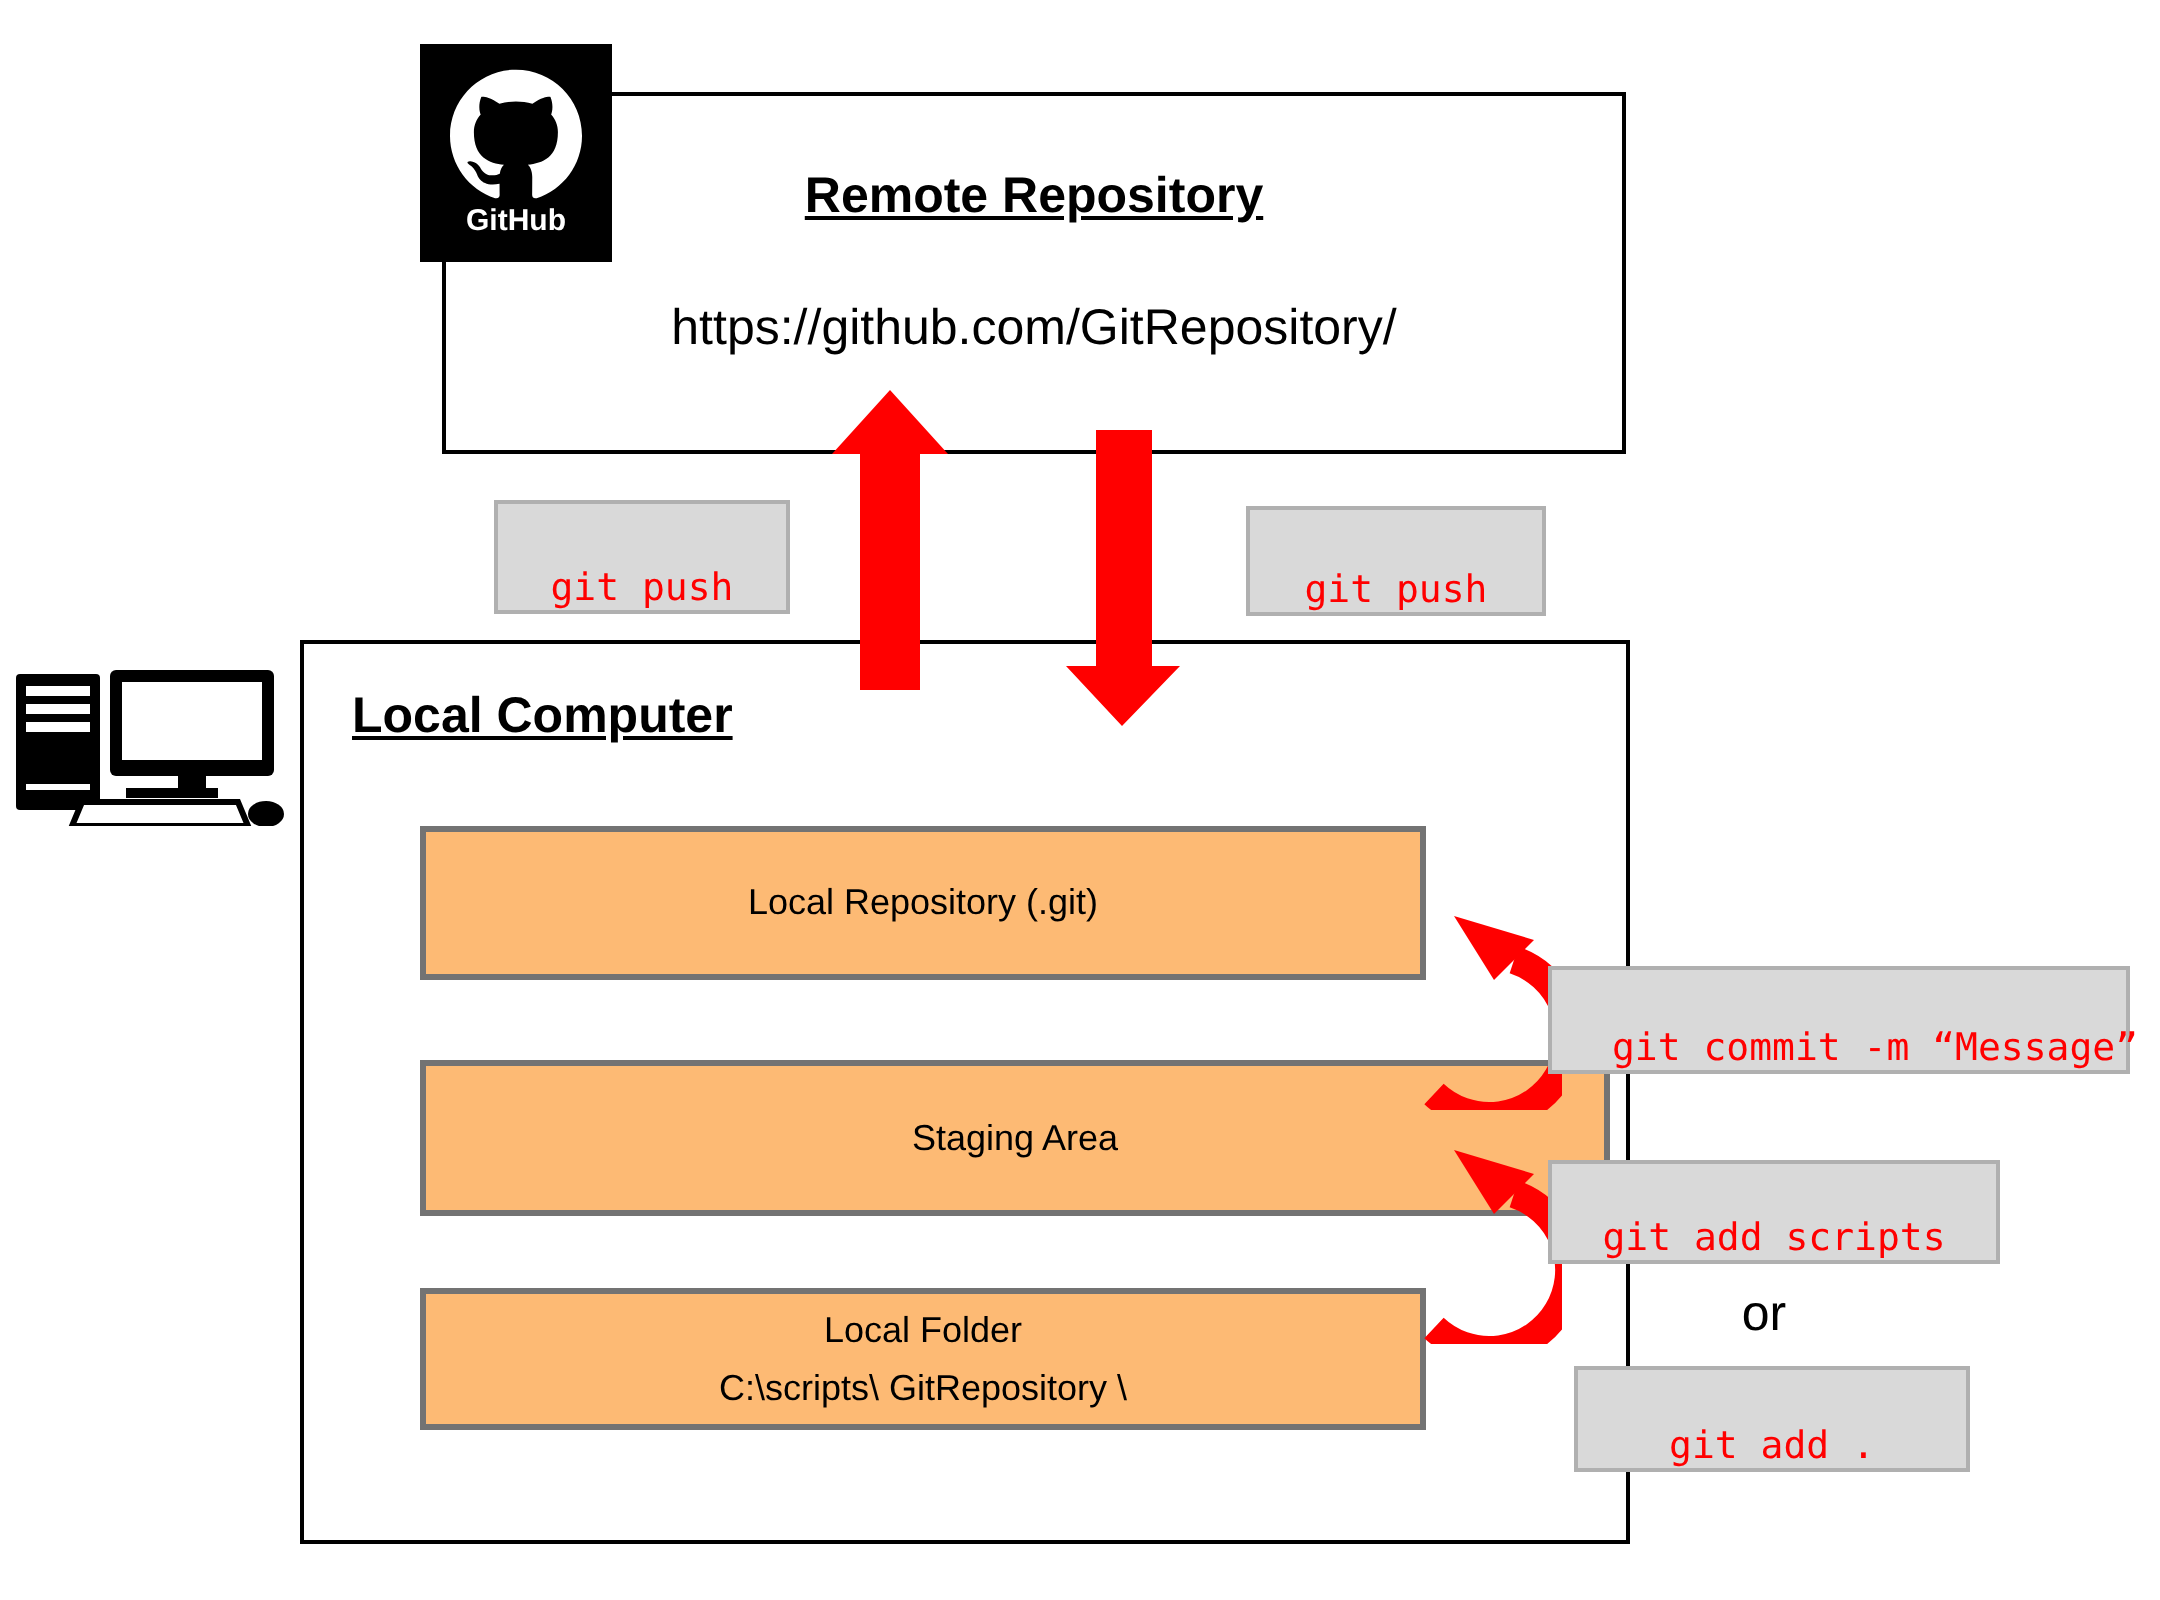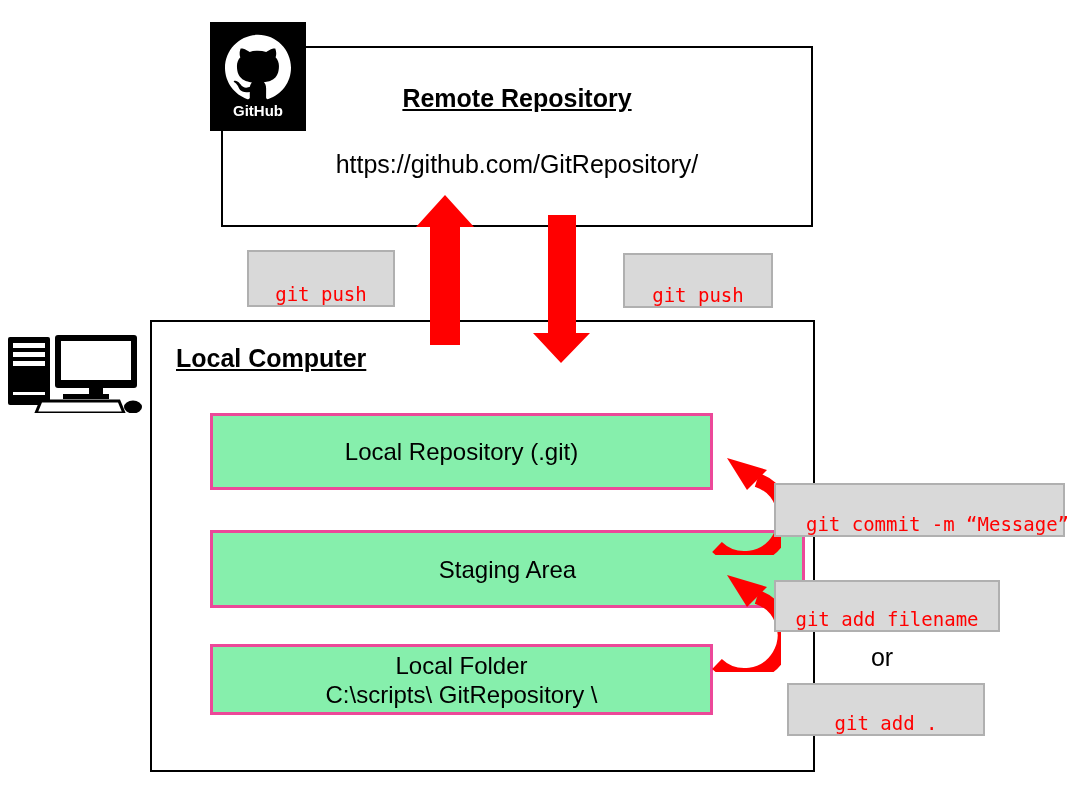--- a/index.html
+++ b/index.html
@@ -9,23 +9,23 @@
   }
   
   .outer-box{position:absolute;border:2px solid #000;background:#fff;box-sizing:border-box;}
   .remote-box{left:221px;top:46px;width:592px;height:181px;text-align:center;}
   .remote-title{display:inline-block;margin-top:36px;font-size:25px;font-weight:bold;
     text-decoration:underline;line-height:28px;}
   .remote-url{margin-top:38px;font-size:25px;line-height:28px;}
   .local-box{left:150px;top:320px;width:665px;height:452px;}
   .local-title{position:absolute;left:24px;top:22px;font-size:25px;font-weight:bold;
     text-decoration:underline;line-height:28px;}
-  .inner-box{position:absolute;border:3px solid #ec4899;background:#86efac;box-sizing:border-box;
+  .inner-box{position:absolute;border:3px solid #737373;background:#fdba74;box-sizing:border-box;
     display:flex;flex-direction:column;align-items:center;justify-content:center;
-    font-size:24px;line-height:29px;text-align:center;z-index:2;}
+    font-size:18px;line-height:29px;text-align:center;z-index:2;}
   .box-repo{left:210px;top:413px;width:503px;height:77px;}
   .box-staging{left:210px;top:530px;width:595px;height:78px;}
   .box-folder{left:210px;top:644px;width:503px;height:71px;}
   
   .gh-logo{position:absolute;left:210px;top:22px;width:96px;height:109px;background:#000;
     z-index:3;display:flex;flex-direction:column;align-items:center;}
   .gh-logo svg{margin-top:12px;}
   .gh-label{color:#fff;font-weight:bold;font-size:15px;margin-top:2px;}
   
   .cmd{position:absolute;background:#d9d9d9;border:2px solid #b0b0b0;box-sizing:border-box;
@@ -115,21 +115,21 @@
   </svg>
   <svg class="arrow arc-2" width="76" height="100" viewBox="0 0 76 100">
     <path d="M 12 92 A 40 40 0 1 0 52 25" stroke="#ff0000" stroke-width="14" fill="none"></path>
     <polygon points="22,3 62,15 42,35" fill="#ff0000"></polygon>
   </svg>
 
   <div class="cmd cmd-commit">
     <span>git commit -m “Message”</span>
   </div>
   <div class="cmd cmd-addfile">
-    <span>git add filename</span>
+    <span>git add scripts</span>
   </div>
   <div class="or-text">
     <span>or</span>
   </div>
   <div class="cmd cmd-adddot">
     <span>git add .</span>
   </div>
 
 </div>
 

